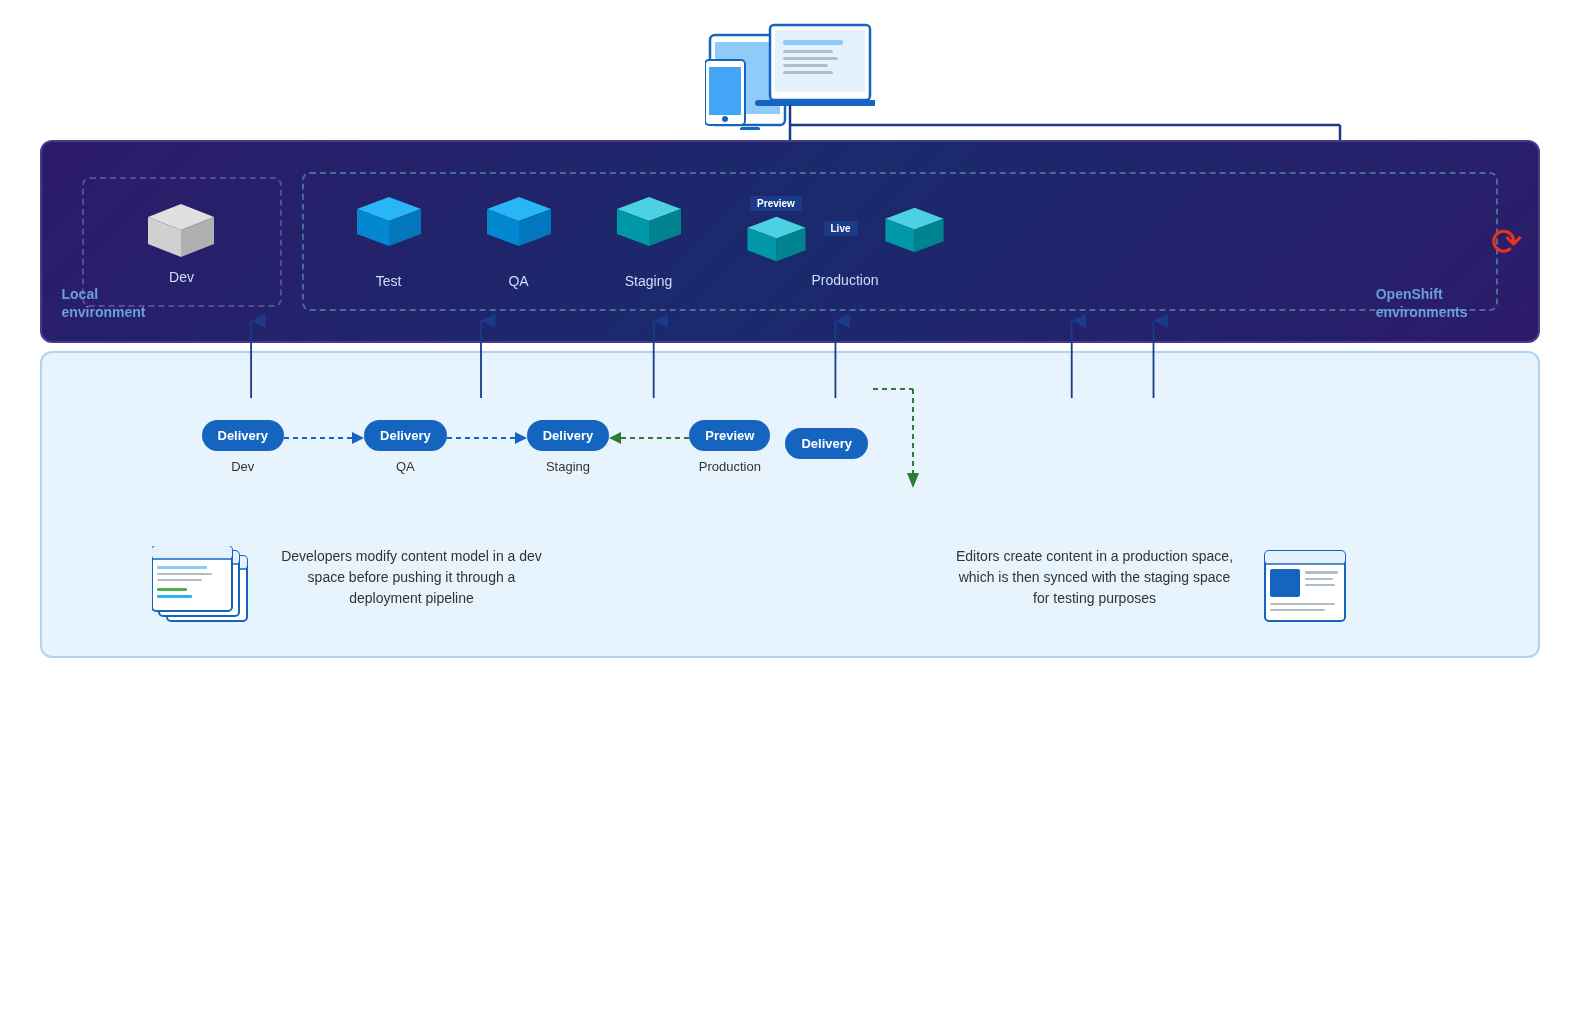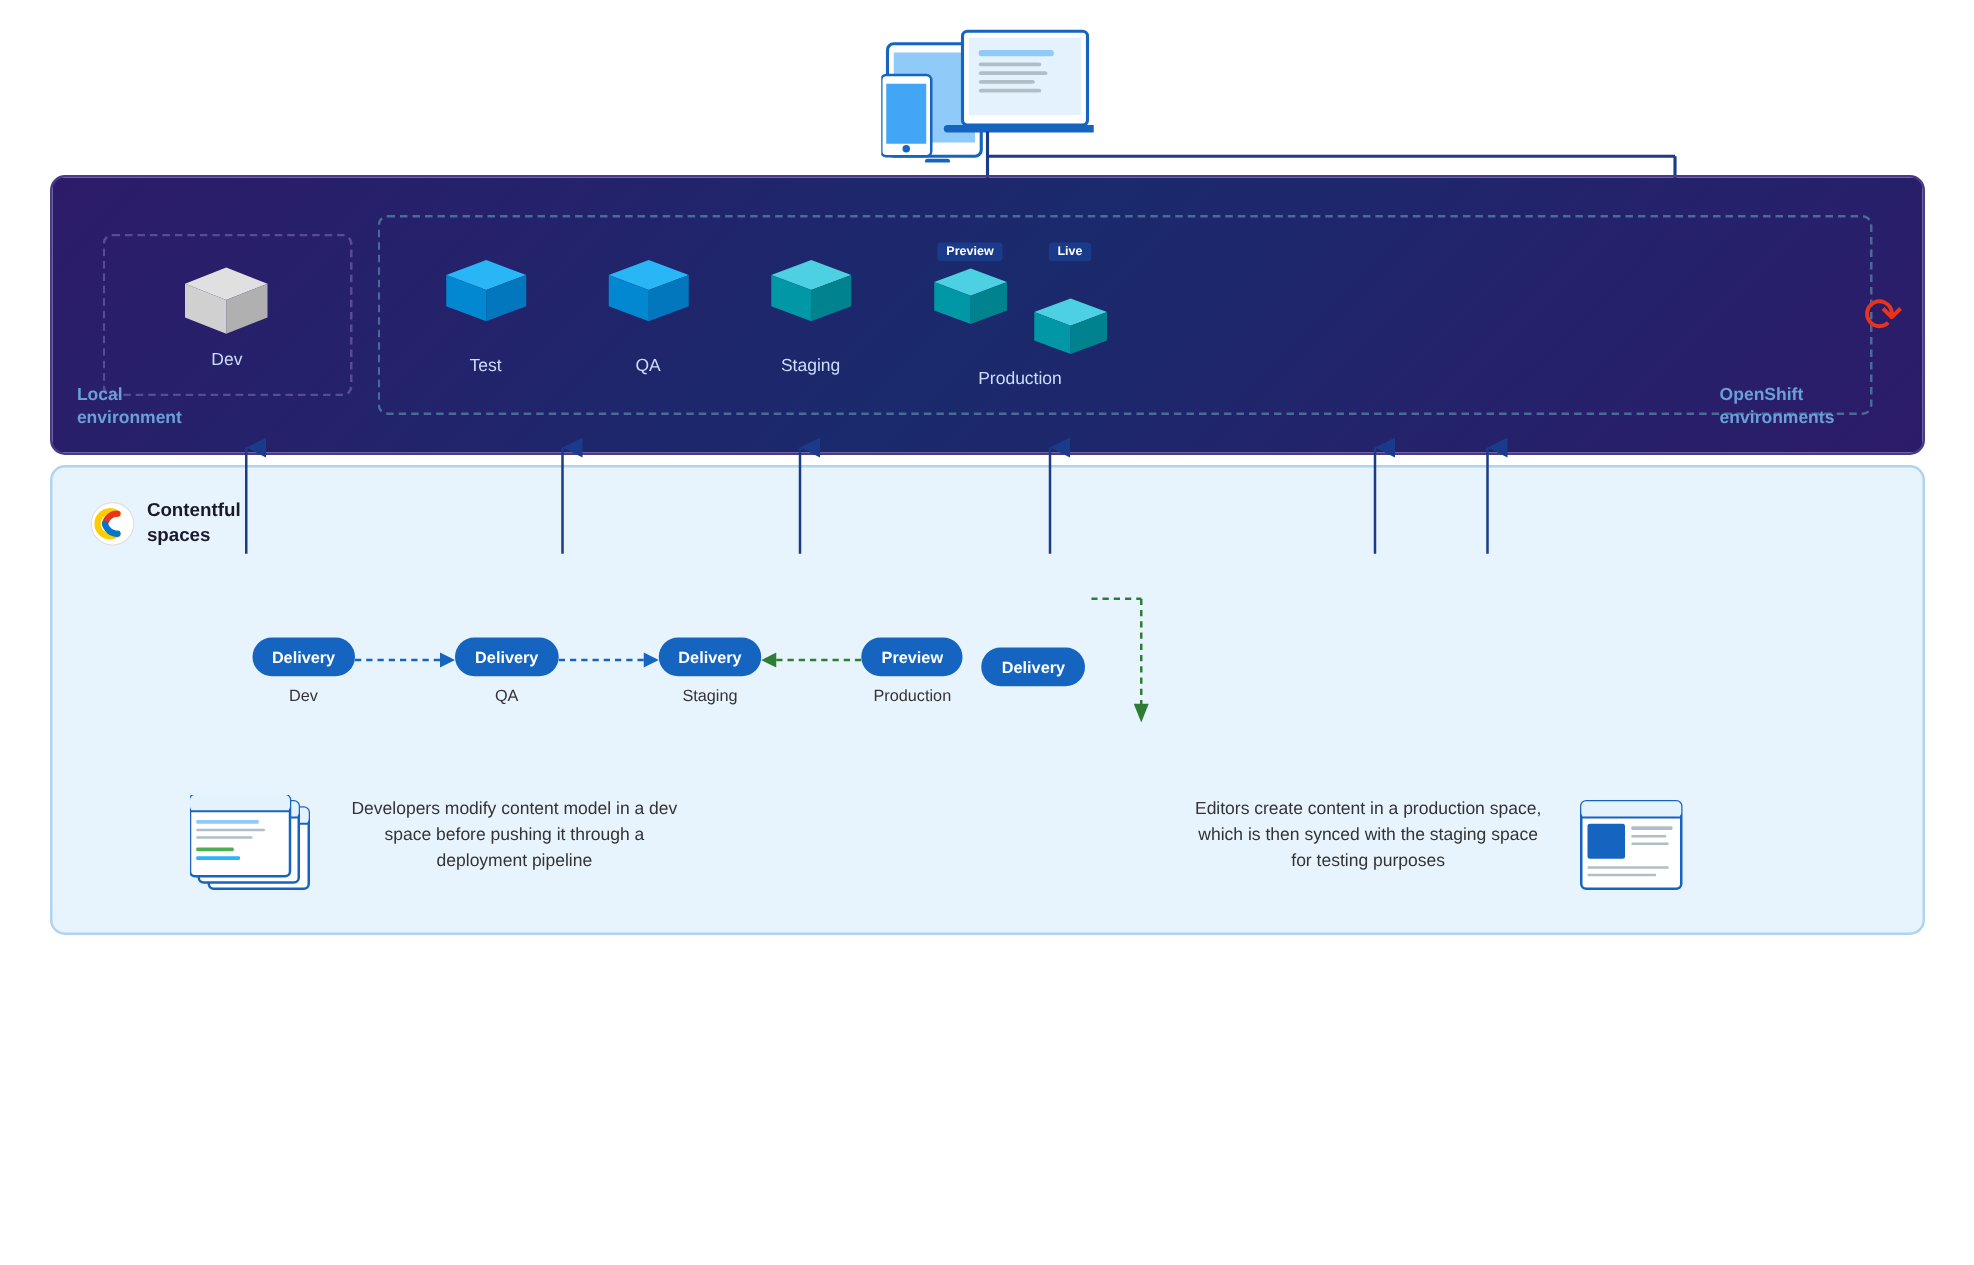--- a/index.html
+++ b/index.html
@@ -291,21 +291,21 @@
 
             <div style="position:relative; display:flex; flex-direction:column; align-items:center;">
               <div style="background:#1a3a8a; color:white; font-size:10px; font-weight:700; padding:2px 7px; border-radius:3px; margin-bottom:3px;">Preview</div>
               <svg width="65" height="50" viewBox="0 0 70 55">
                 <polygon points="35,3 67,15 35,27 3,15" fill="#4dd0e1"></polygon>
                 <polygon points="67,15 67,40 35,52 35,27" fill="#00838f"></polygon>
                 <polygon points="3,15 3,40 35,52 35,27" fill="#0097a7"></polygon>
               </svg>
             </div>
 
-            <div style="position:relative; display:flex; flex-direction:column; align-items:center;gap:24px;">
+            <div style="position:relative; display:flex; flex-direction:row; align-items:center;gap:24px;">
               <div style="background:#1a3a8a; color:white; font-size:10px; font-weight:700; padding:2px 7px; border-radius:3px; margin-bottom:3px;">Live</div>
               <svg width="65" height="50" viewBox="0 0 70 55">
                 <polygon points="35,3 67,15 35,27 3,15" fill="#4dd0e1"></polygon>
                 <polygon points="67,15 67,40 35,52 35,27" fill="#00838f"></polygon>
                 <polygon points="3,15 3,40 35,52 35,27" fill="#0097a7"></polygon>
               </svg>
             </div>
           </div>
           <span class="env-stage-label">Production</span>
         </div>
@@ -314,33 +314,20 @@
 
       <span class="local-env-label">Local<br>environment</span>
       <span class="openshift-label">OpenShift<br>environments</span>
 
       <div style="position:absolute; right:15px; top:50%; transform:translateY(-50%); font-size:38px; color:#e8341c;">⟳</div>
 
     </div>
 
     <div class="contentful-box">
 
-      <div class="contentful-header">
-
-        <svg width="36" height="36" viewBox="0 0 36 36">
-          <circle cx="18" cy="18" r="17" fill="white" stroke="#e0e0e0" stroke-width="1"></circle>
-
-          <path d="M22,10 A10,10 0 1,0 22,26" fill="none" stroke="#ffcc00" stroke-width="5" stroke-linecap="round"></path>
-          <path d="M22,10 A10,10 0 0,0 12,18" fill="none" stroke="#e8341c" stroke-width="5" stroke-linecap="round"></path>
-          <path d="M12,18 A10,10 0 0,0 22,26" fill="none" stroke="#0077cc" stroke-width="5" stroke-linecap="round"></path>
-
-          <path d="M20,13 A7,7 0 1,0 20,23" fill="none" stroke="#3db33f" stroke-width="0"></path>
-        </svg>
-        <div style="font-size:15px; font-weight:700; color:#1a1a2e; line-height:1.3;">Contentful<br>spaces</div>
-      </div>
 
       <div style="display:flex; align-items:center; margin-left:130px; margin-bottom:30px; gap:0;">
 
         <div class="delivery-node">
           <div class="delivery-btn">Delivery</div>
           <span class="delivery-node-label">Dev</span>
         </div>
 
         <svg width="80" height="22" viewBox="0 0 80 22" style="margin-bottom:18px;">
           <line x1="0" y1="11" x2="68" y2="11" stroke="#1565c0" stroke-width="2" stroke-dasharray="5,4"></line>

